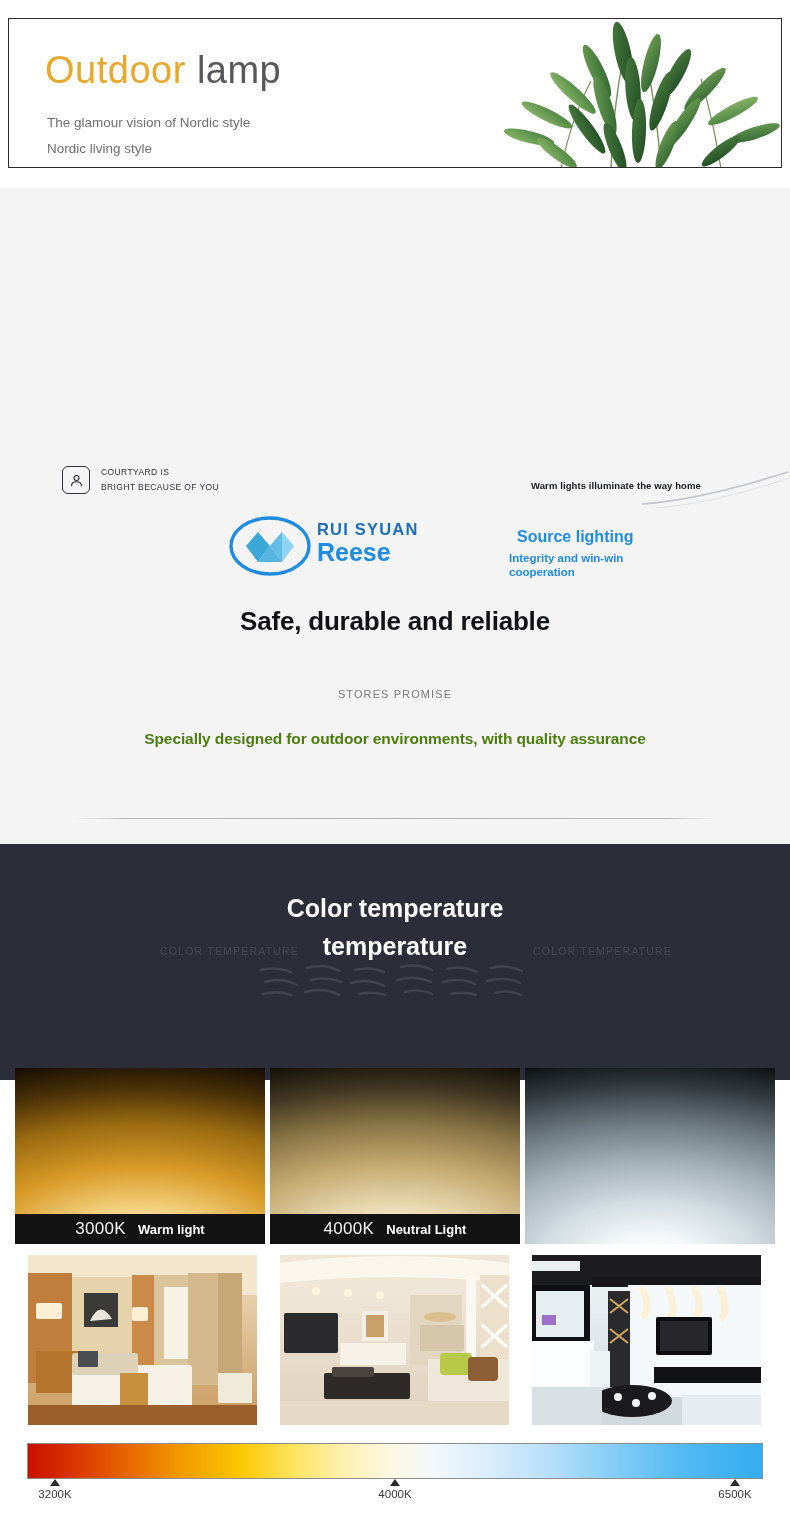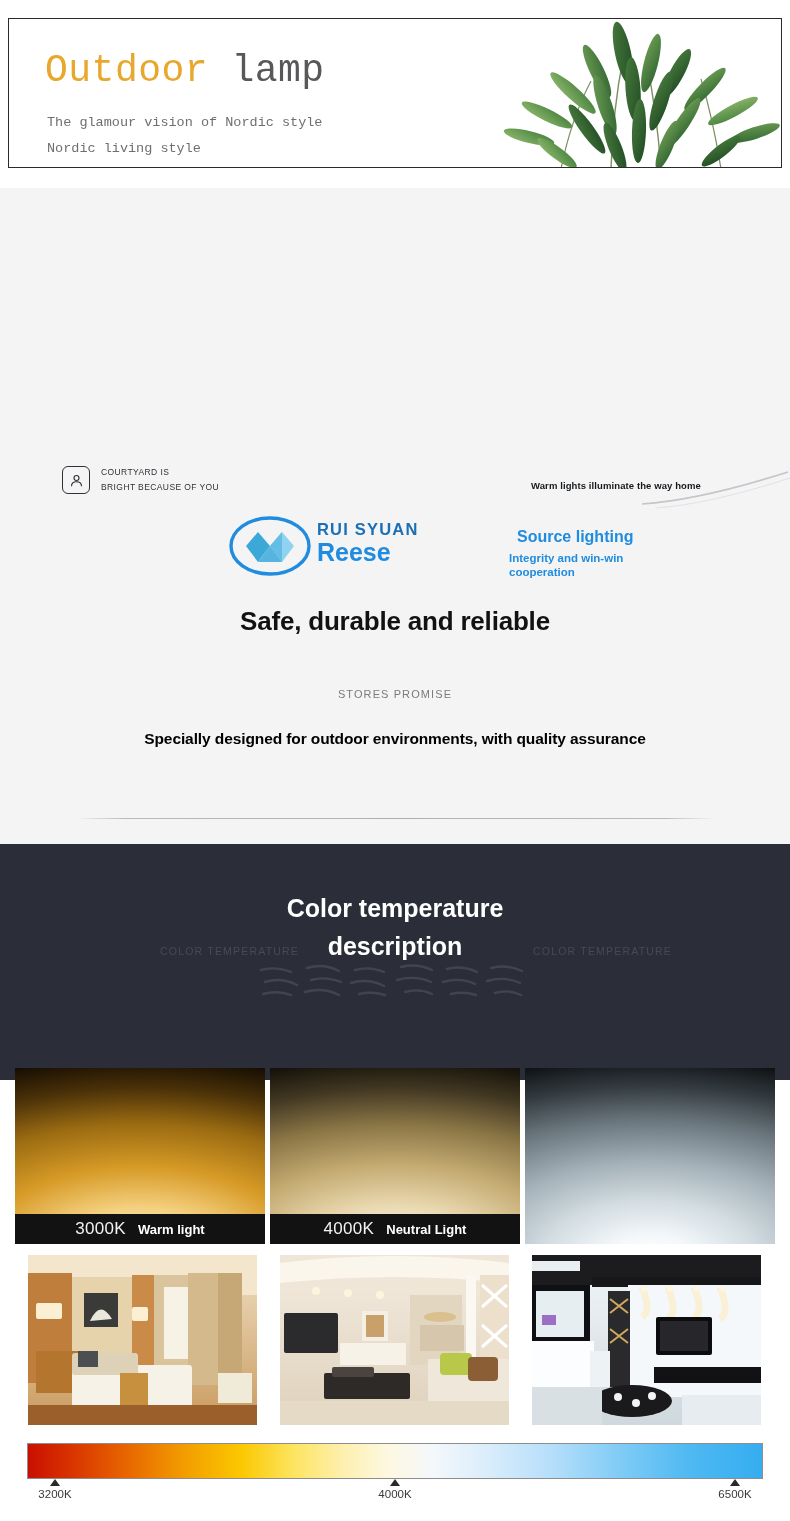--- a/index.html
+++ b/index.html
@@ -7,21 +7,21 @@
     width:790px;
     background:#ffffff;
     font-family:"Liberation Sans", sans-serif;
     -webkit-font-smoothing:antialiased;
   }
   body { width:790px; height:1521px; overflow:hidden; position:relative; }
 
   
   .banner {
     position:absolute; left:8px; top:18px; width:774px; height:150px;
-    border:1px solid #2b2b2b; background:#ffffff; overflow:hidden;font-family:Liberation Mono, monospace;
+    border:1px solid #2b2b2b; background:#ffffff; overflow:hidden;
   }
   .banner-title {
     position:absolute; left:36px; top:30px;
     font-size:38px; font-weight:400; letter-spacing:.5px; white-space:nowrap;
   }
   .banner-title .word-a { color:#e8a82e; }
   .banner-title .word-b { color:#58585a; }
   .banner-sub {
     position:absolute; left:38px; font-size:13.5px; color:#6f6f72; font-weight:400;
     white-space:nowrap;
@@ -71,21 +71,21 @@
   .headline {
     position:absolute; left:0; top:418px; width:790px; text-align:center;
     font-size:26px; font-weight:bold; color:#111214; letter-spacing:-.2px;
   }
   .stores-promise {
     position:absolute; left:0; top:500px; width:790px; text-align:center;
     font-size:11px; color:#7b7b7e; letter-spacing:1.1px;
   }
   .subhead {
     position:absolute; left:0; top:542px; width:790px; text-align:center;
-    font-size:15.5px; font-weight:bold; color:#000000; letter-spacing:-.1px;
+    font-size:15.5px; font-weight:bold; color:#4d7c0f; letter-spacing:-.1px;
   }
   .divider {
     position:absolute; left:75px; top:630px; width:640px; height:1px;
     background:linear-gradient(to right,#f4f4f4,#b9b9bb 8%,#b0b0b2 50%,#b9b9bb 92%,#f4f4f4);
   }
 
   
   .features { position:absolute; left:0; top:700px; width:790px; height:110px; }
   .feature { position:absolute; top:0; text-align:center; }
   .feature-badge {
@@ -309,21 +309,21 @@
       <div class="feature-label">3C
 Certification</div>
     </div>
 
   </div>
 </div>
 
 <div class="dark">
   <div class="ct-title">
     <div>Color temperature</div>
-    <div>description</div>
+    <div>temperature</div>
   </div>
   <div class="ct-ghost left">COLOR TEMPERATURE</div>
   <div class="ct-ghost right">COLOR TEMPERATURE</div>
 </div>
 
 <div class="ct-watermark">
   <svg width="290" height="46" viewBox="0 0 290 46" fill="none" stroke="#c9ccd4" stroke-width="2.4" stroke-linecap="round">
     <path d="M6 12 q14 -4 30 2"></path>
       <path d="M10 24 q16 -5 32 3"></path>
       <path d="M8 36 q15 -4 28 1"></path>

